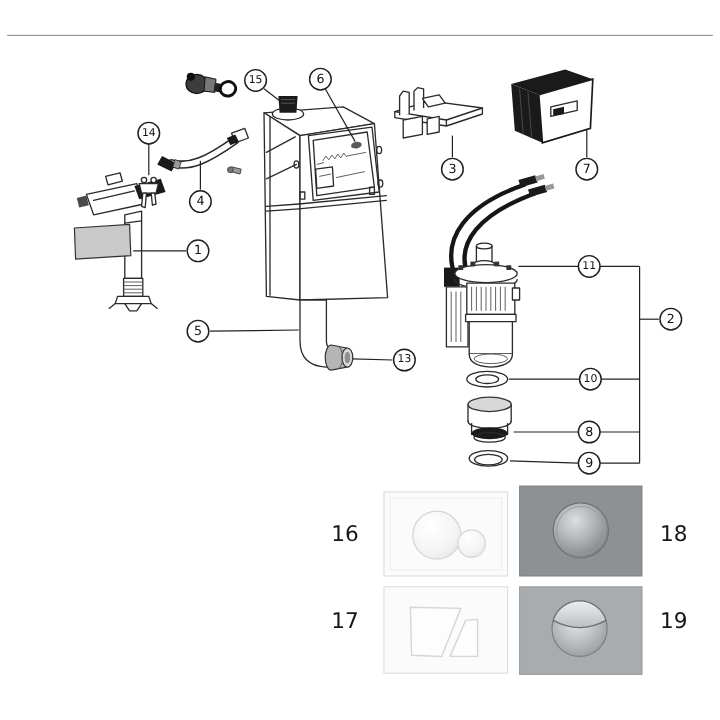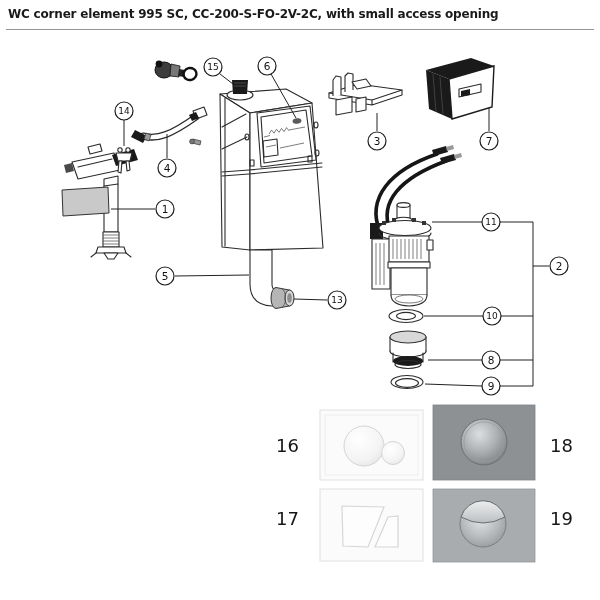--- a/index.html
+++ b/index.html
@@ -17,21 +17,20 @@
   .callout circle{fill:#fff;stroke:#1e1e1e;stroke-width:1.2;}
   .callout text{font-size:10.5px;fill:#111;text-anchor:middle;dominant-baseline:central;}
   .callout text.two{font-size:9px;}
   .plate-label{font-size:18px;fill:#161616;dominant-baseline:central;}
   .cable{stroke:#161616;stroke-width:3.6;fill:none;stroke-linecap:round;}
 </style>
 </head>
 <body>
 
 <div class="stage">
-  <div class="title">WC corner element 995 SC, CC-200-S-FO-2V-2C, with small access opening</div>
   <div class="rule"></div>
 
   <svg width="600" height="600" viewBox="0 0 600 600">
     <defs>
       <radialGradient id="gBtnW" cx="38%" cy="32%" r="75%">
         <stop offset="0%" stop-color="#ffffff"></stop>
           <stop offset="70%" stop-color="#f4f4f4"></stop>
         <stop offset="100%" stop-color="#e6e6e6"></stop>
       </radialGradient>
       <radialGradient id="g18" cx="40%" cy="33%" r="75%">

